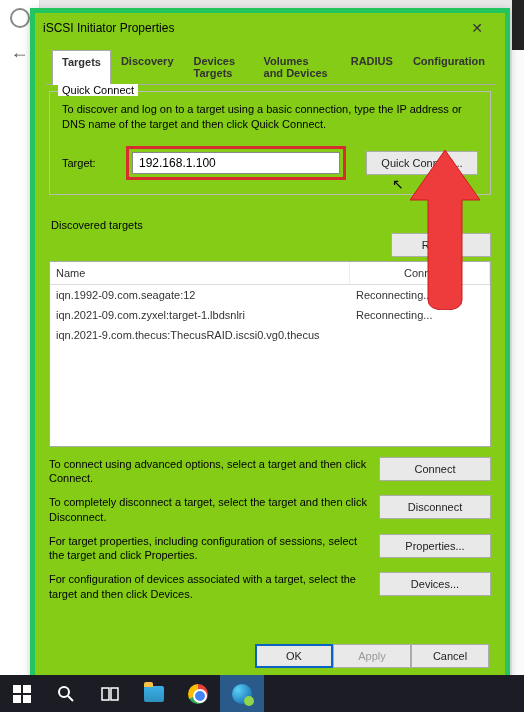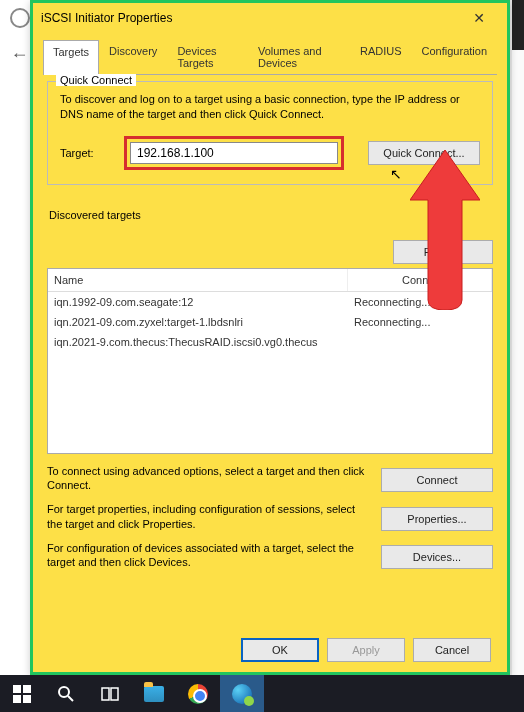--- a/index.html
+++ b/index.html
@@ -6,65 +6,65 @@
 body { width: 524px; height: 712px; background: #e8e8e8; position: relative; overflow: hidden; }
 
 
 .browser-back { position: absolute; left: 0; top: 0; width: 40px; height: 675px; background: #fff; border-right: 1px solid #ddd; }
 .browser-icon { width: 20px; height: 20px; margin: 8px auto; border: 2px solid #888; border-radius: 50%; position: relative; }
 .browser-arrow { font-size: 18px; color: #555; text-align: center; margin-top: 14px; }
 
 .right-edge { position: absolute; right: 0; top: 0; width: 12px; height: 675px; background: linear-gradient(#222 0 50px, #fafafa 50px 100%); color: #333; font-size: 10px; }
 
 
-.dialog { position: absolute; left: 30px; top: 0; width: 480px; height: 675px; background: #fde047; border: 3px solid #22c55e; box-shadow: 0 2px 8px rgba(0,0,0,.2); }
+.dialog { position: absolute; left: 30px; top: 8px; width: 480px; height: 675px; background: #84cc16; border: 5px solid #22c55e; box-shadow: 0 2px 8px rgba(0,0,0,.2); }
 .titlebar { height: 30px; display: flex; align-items: center; padding: 0 8px; }
 .titlebar .title { flex: 1; font-size: 12px; }
 .titlebar .close { width: 40px; text-align: center; font-size: 14px; color: #333; cursor: pointer; }
 
-.tabstrip { display: flex; padding: 6px 10px 0 10px; gap: 0; border-bottom: none; }
+.tabstrip { display: flex; padding: 6px 10px 0 17px; gap: 0; border-bottom: none; font-weight: bold; }
 .tabstrip .tab { padding: 5px 9px; border: 1px solid transparent; border-bottom: none; color: #333; cursor: pointer; font-size: 11px; }
 .tabstrip .tab.active { border-color: #aaa; background: #fff; position: relative; top: 1px; }
 .tab-border { margin: 0 10px; border-top: 1px solid #aaa; }
 
 .content { padding: 6px 14px; }
 
 .fieldset { border: 1px solid #bbb; padding: 10px 12px 14px 12px; margin-bottom: 24px; position: relative; }
 .fieldset .legend { position: absolute; top: -8px; left: 8px; background: #fff; padding: 0 4px; font-size: 11px; }
 
 .qc-text { margin-bottom: 14px; line-height: 1.35; }
 
 .target-row { display: flex; align-items: center; gap: 14px; }
 .target-row label { width: 50px; }
 .redbox { border: 3px solid #d62e2e; padding: 3px; flex: 0 0 220px; }
 .target-input { width: 100%; height: 22px; padding: 2px 6px; border: 1px solid #888; font-size: 12px; }
 .qc-btn { margin-left: auto; }
 
 .btn { min-width: 112px; height: 24px; background: #e9e9e9; border: 1px solid #acacac; color: #222; cursor: pointer; font-size: 11px; padding: 0 10px; }
 
-.disc-label { margin: 4px 0 19px 2px; }
+.disc-label { margin: 4px 0 2px 2px; }
 .refresh-placeholder { display: flex; justify-content: flex-end; margin-bottom: 4px; }
 .refresh-placeholder .btn { min-width: 100px; }
 
 .listbox { border: 1px solid #aaa; height: 186px; background: #fff; overflow: hidden; }
 .listhead { display: flex; background: #fff; border-bottom: 1px solid #ddd; gap: 48px; }
 .listhead div { padding: 5px 6px; color: #333; font-size: 11px; border-right: 1px solid #eee; }
 .col-name { flex: 0 0 300px; }
 .col-status { flex: 1; }
 .listrow { display: flex; padding: 3px 0; }
 .listrow div { padding: 1px 6px; font-size: 11px; color: #333; }
 .listrow .col-name { overflow: hidden; text-overflow: ellipsis; white-space: nowrap; }
 
 .cursor { position: absolute; left: 357px; top: 163px; font-size: 14px; color: #000; pointer-events: none; }
 
-.info-block { display: flex; align-items: flex-end; gap: 10px; margin: 10px 0; }
+.info-block { display: flex; align-items: flex-start; gap: 10px; margin: 10px 0; }
 .info-block p { flex: 1; line-height: 1.3; }
 .info-block .btn { flex: 0 0 112px; }
 
-.dlg-buttons { position: absolute; bottom: 10px; right: 16px; display: flex; gap: 8px; }
+.dlg-buttons { position: absolute; bottom: 10px; right: 16px; display: flex; }
 .dlg-buttons .btn { min-width: 78px; }
 .dlg-buttons .btn.primary { border: 2px solid #0a63c2; }
 .dlg-buttons .btn.disabled { color: #999; }
 
 
 .arrow-anno { position: absolute; left: 410px; top: 150px; width: 70px; height: 160px; pointer-events: none; }
 .arrow-anno svg { width: 100%; height: 100%; }
 
 
 .taskbar { position: absolute; left: 0; bottom: 0; width: 524px; height: 37px; background: #1b1c24; display: flex; align-items: center; }
@@ -140,20 +140,24 @@
       <div class="listrow">
         <div class="col-name">iqn.2021-9.com.thecus:ThecusRAID.iscsi0.vg0.thecus</div>
       </div>
     </div>
 
     <div class="info-block">
       <p>To connect using advanced options, select a target and then click Connect.</p>
       <button class="btn">Connect</button>
     </div>
     <div class="info-block">
+      <p>To completely disconnect a target, select the target and then click Disconnect.</p>
+      <button class="btn">Disconnect</button>
+    </div>
+    <div class="info-block">
       <p>For target properties, including configuration of sessions, select the target and click Properties.</p>
       <button class="btn">Properties...</button>
     </div>
     <div class="info-block">
       <p>For configuration of devices associated with a target, select the target and then click Devices.</p>
       <button class="btn">Devices...</button>
     </div>
 
   </div>
 

